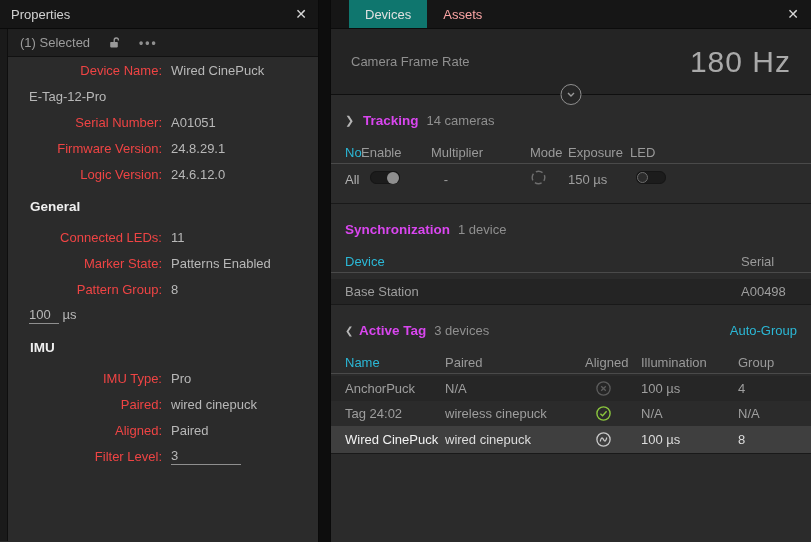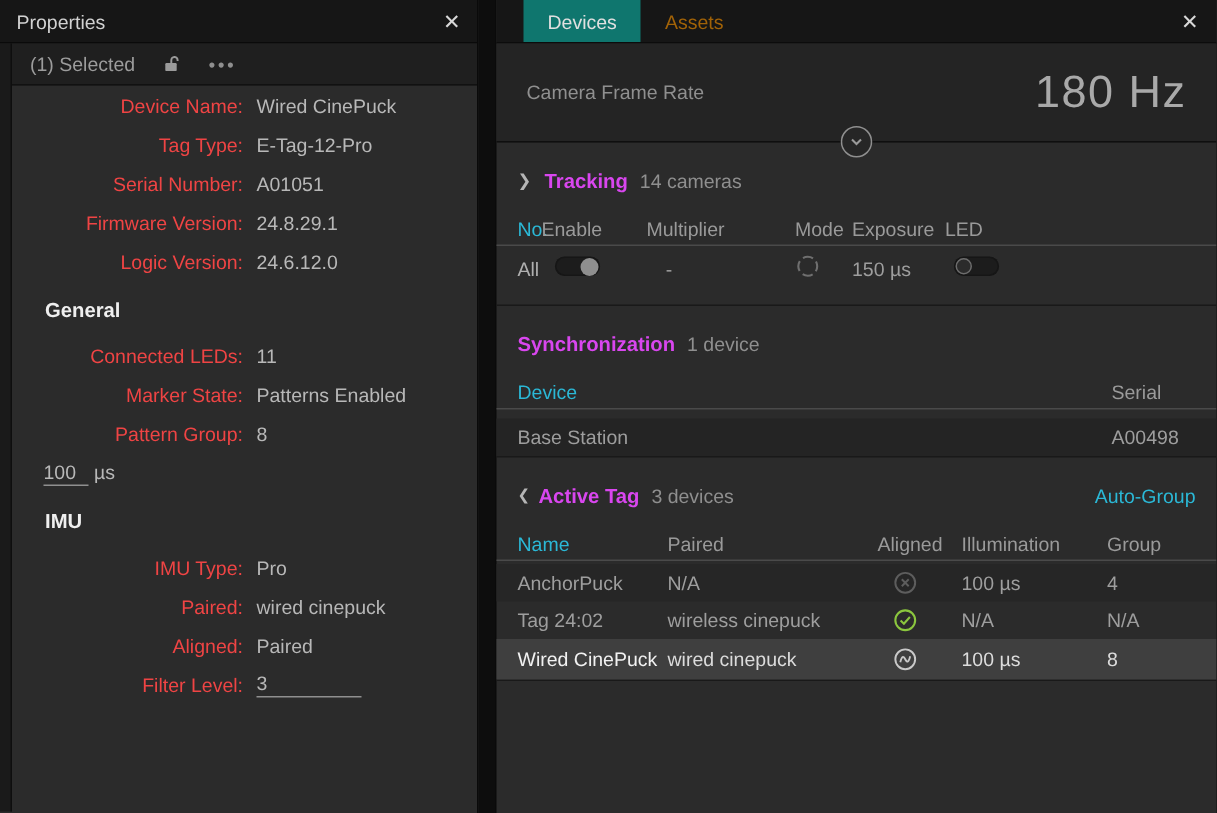--- a/index.html
+++ b/index.html
@@ -44,21 +44,21 @@
   .uline.wide { min-width:70px; }
   .suffix { color:#b8b8b8; }
 
   
   .devices-panel { left:330px; width:481px; background:#2b2b2b; border-left:1px solid #0a0a0a; }
   .tabbar {
     height:29px; background:#161616; border-bottom:1px solid #0c0c0c;
     display:flex; align-items:stretch; padding-left:18px; position:relative;
   }
   .tab {
-    display:flex; align-items:center; padding:0 16px; color:#a16207; cursor:pointer;
+    display:flex; align-items:center; padding:0 16px; color:#fca5a5; cursor:pointer;
   }
   .tab.active { background:#0f766e; color:#e0e0e0; }
   .tabbar .close-x { position:absolute; right:12px; top:7px; }
 
   .framerate {
     height:66px; background:#242424; border-bottom:1px solid #0f0f0f;
     display:flex; align-items:center; justify-content:space-between; padding:0 20px;
     position:relative;
   }
   .framerate-label { color:#8f8f8f; }
@@ -143,21 +143,20 @@
         <span class="ellipsis">•••</span>
       </div>
 
       <div class="props-content">
 
         <div class="prop-row">
           <span class="prop-label">Device Name:</span>
           <span class="prop-value">Wired CinePuck</span>
         </div>
         <div class="prop-row">
-          <span class="prop-label">Tag Type:</span>
           <span class="prop-value">E-Tag-12-Pro</span>
         </div>
         <div class="prop-row">
           <span class="prop-label">Serial Number:</span>
           <span class="prop-value">A01051</span>
         </div>
         <div class="prop-row">
           <span class="prop-label">Firmware Version:</span>
           <span class="prop-value">24.8.29.1</span>
         </div>

